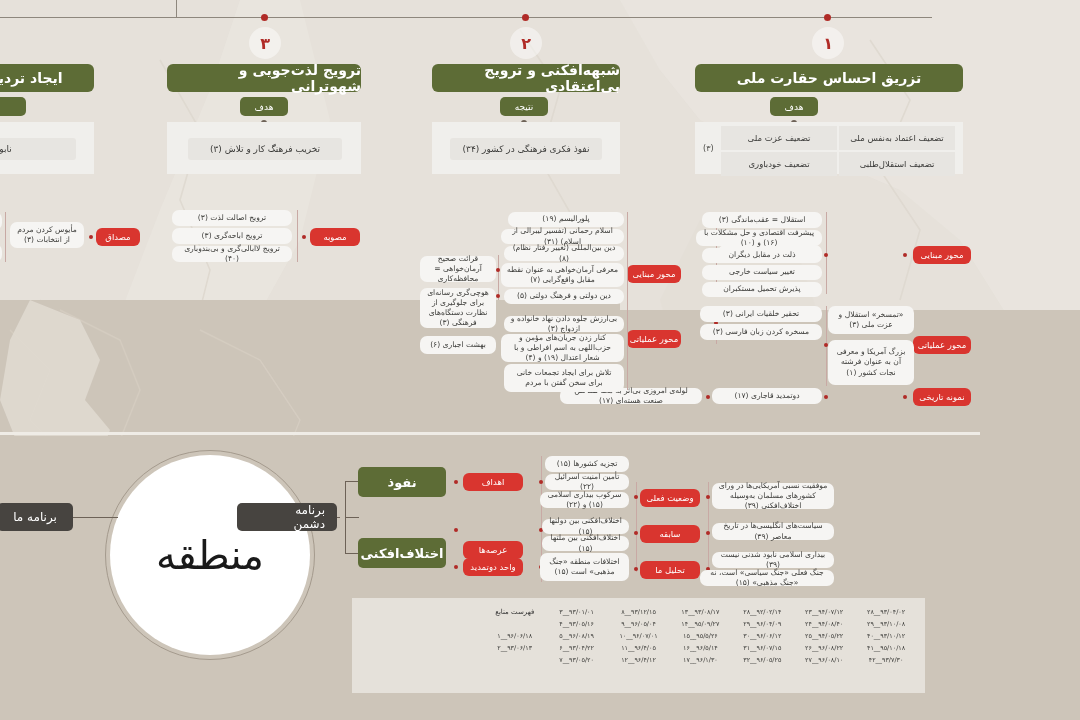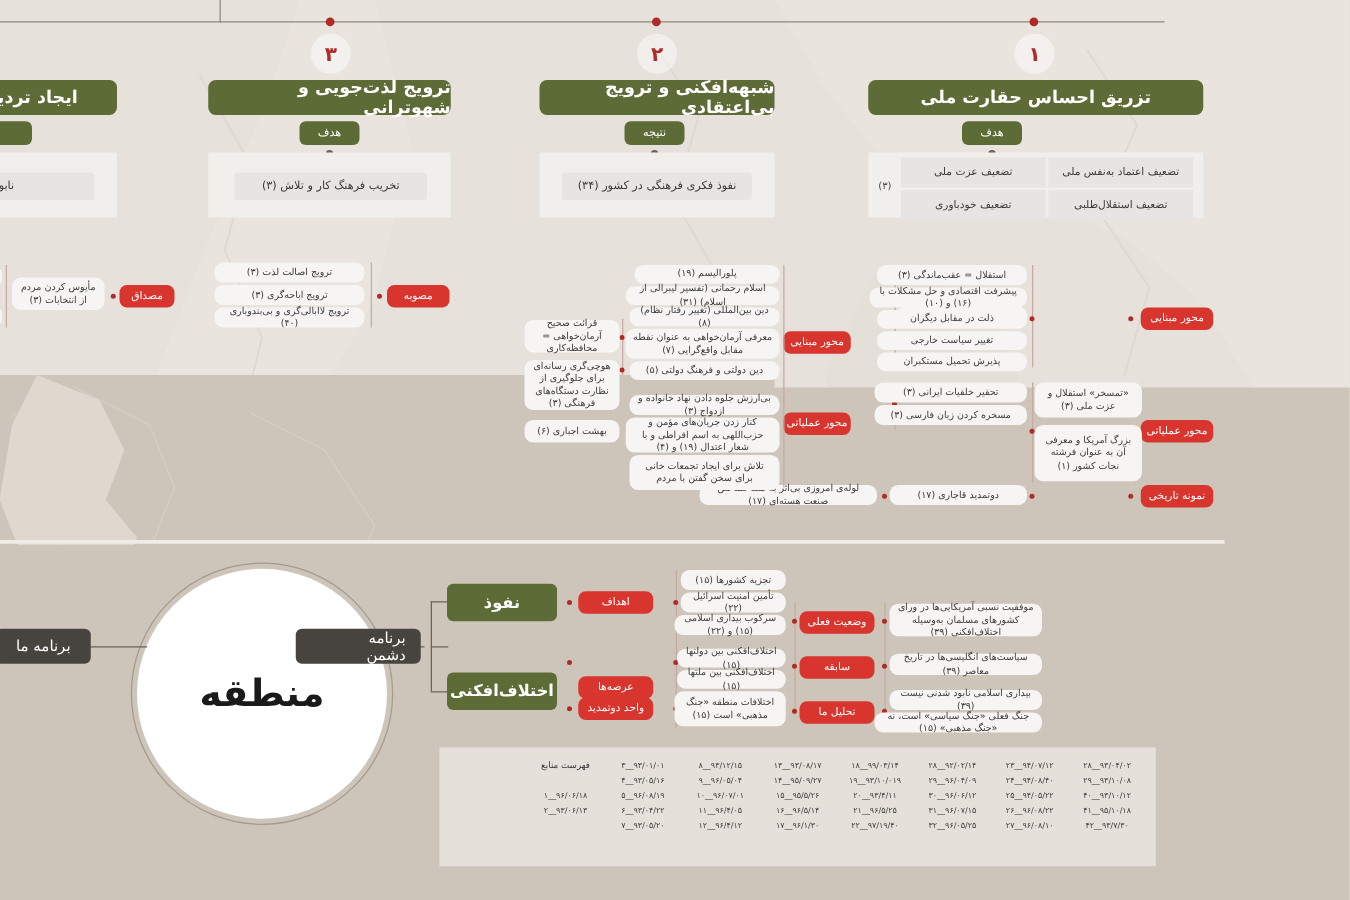--- a/index.html
+++ b/index.html
@@ -57,21 +57,21 @@
   .vline{position:absolute;width:1px;background:#c8a9a4;}
 
   
   .wbox{position:absolute;background:#f6f5f3;border-radius:7px;
      display:flex;align-items:center;justify-content:center;text-align:center;
      font-size:7.6px;line-height:1.35;color:#3b3b38;padding:2px 5px;}
 
   
   .circle-main{position:absolute;left:110px;top:455px;width:200px;height:200px;border-radius:50%;
      background:#fff;display:flex;align-items:center;justify-content:center;
-     font-size:30px;font-weight:bold;color:#1a1a1a;}
+     font-size:40px;font-weight:normal;color:#1a1a1a;}
   .circle-ring{position:absolute;left:105px;top:450px;width:210px;height:210px;border-radius:50%;
      border:1px solid #a49a8d;}
   .dark-pill{position:absolute;height:28px;background:#474440;border-radius:5px;
      display:flex;align-items:center;justify-content:center;color:#fff;font-size:12px;padding:0 12px;}
   .green-pill{position:absolute;height:30px;background:#5d6c36;border-radius:5px;
      display:flex;align-items:center;justify-content:center;color:#fff;font-size:13px;font-weight:bold;
      padding:0 10px;}
   .connector{position:absolute;background:#6d6257;}
 
   
@@ -298,27 +298,20 @@
             <div class="src-cell">۹۶/۰۸/۱۰__۲۷</div>
           </div>
           <div class="src-col">
             <div class="src-cell">۹۲/۰۲/۱۴__۲۸</div>
             <div class="src-cell">۹۶/۰۴/۰۹__۲۹</div>
             <div class="src-cell">۹۶/۰۶/۱۲__۳۰</div>
             <div class="src-cell">۹۶/۰۷/۱۵__۳۱</div>
             <div class="src-cell">۹۶/۰۵/۲۵__۳۲</div>
           </div>
           <div class="src-col">
-            <div class="src-cell">۹۹/۰۳/۱۴__۱۸</div>
-            <div class="src-cell">۹۳/۱۰/۰۱۹__۱۹</div>
-            <div class="src-cell">۹۳/۴/۱۱__۲۰</div>
-            <div class="src-cell">۹۶/۵/۲۵__۲۱</div>
-            <div class="src-cell">۹۷/۱۹/۴۰__۲۲</div>
-          </div>
-          <div class="src-col">
             <div class="src-cell">۹۳/۰۸/۱۷__۱۳</div>
             <div class="src-cell">۹۵/۰۹/۲۷__۱۴</div>
             <div class="src-cell">۹۵/۵/۲۶__۱۵</div>
             <div class="src-cell">۹۶/۵/۱۴__۱۶</div>
             <div class="src-cell">۹۶/۱/۳۰__۱۷</div>
           </div>
           <div class="src-col">
             <div class="src-cell">۹۳/۱۲/۱۵__۸</div>
             <div class="src-cell">۹۶/۰۵/۰۴__۹</div>
             <div class="src-cell">۹۶/۰۷/۰۱__۱۰</div>

